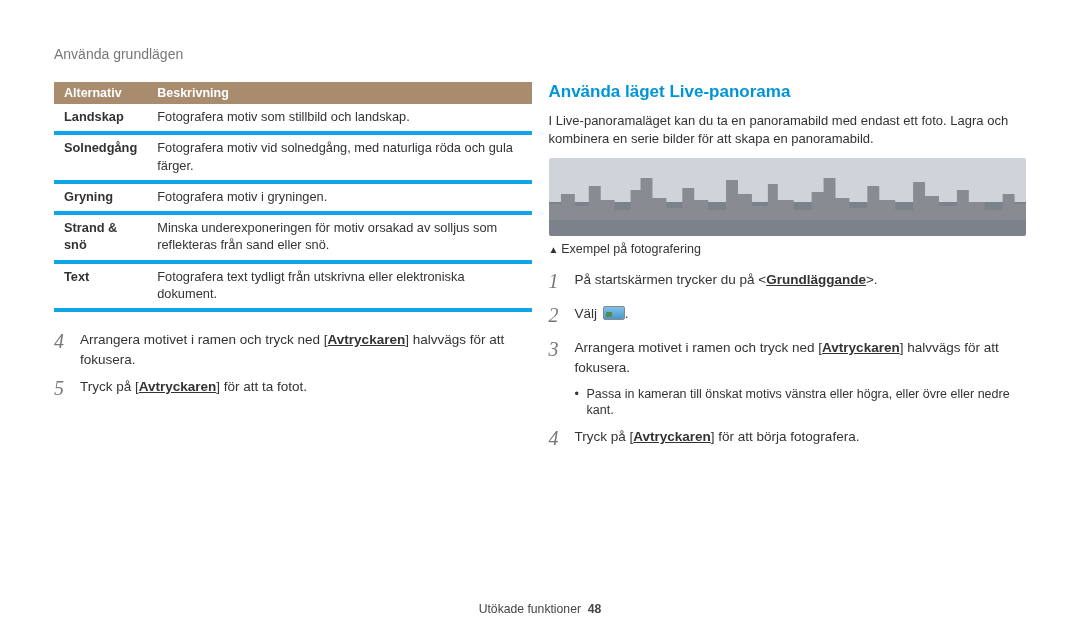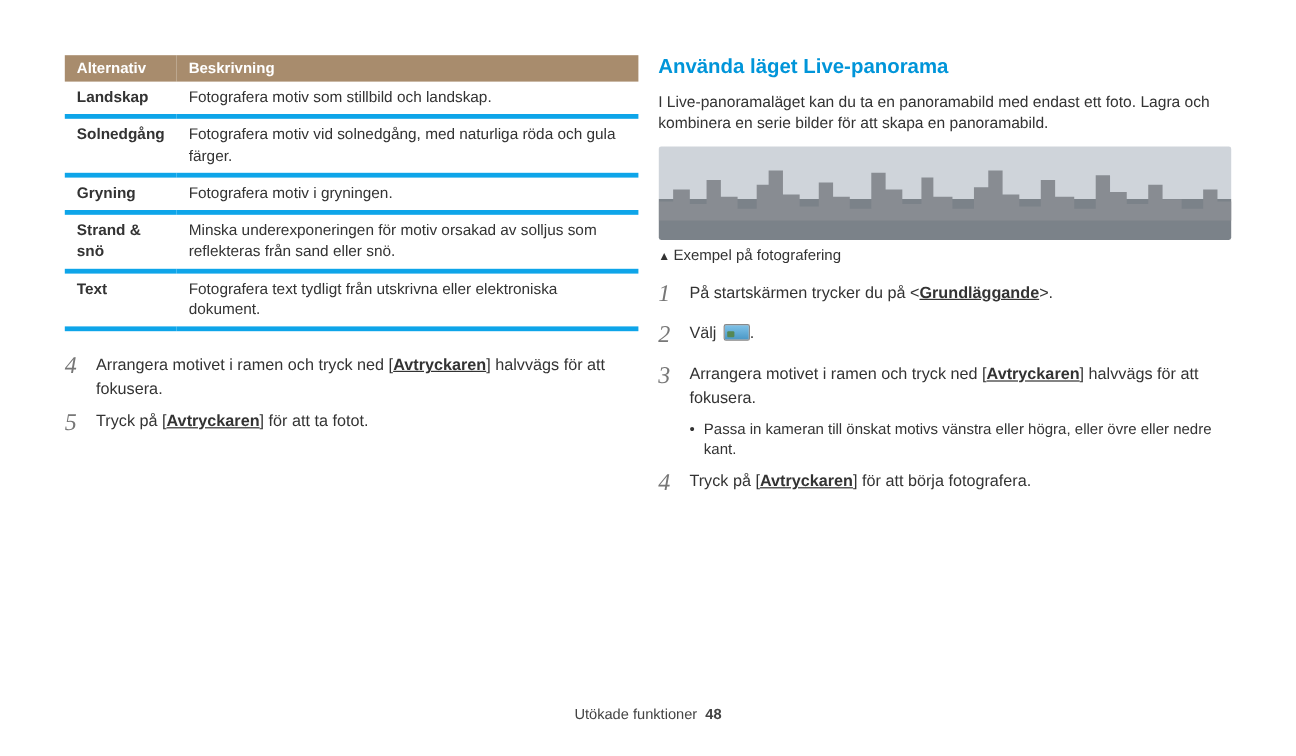--- a/index.html
+++ b/index.html
@@ -72,29 +72,30 @@
     background: linear-gradient(#7fc2e8, #4a98c6);
     border: 1px solid #888; border-radius: 2px;
     vertical-align: -2px; margin-left: 2px; position: relative;
   }
   .mode-icon::after {
     content:""; position:absolute; left:2px; bottom:2px;
     width:6px; height:5px; background:#585; border-radius:1px;
   }
 
   .footer {
-    position: absolute; bottom: 28px; left: 0; right: 0;
+    position: absolute; bottom: 14px; left: 0; right: 0;
     text-align: center; font-size: 12.2px; color: #444;
   }
   .footer b { font-weight: 700; }
 </style>
 </head>
 <body>
 
 <div class="page">
+  <div class="header-title">Använda grundlägen</div>
 
   <div class="columns">
 
     <div class="col">
       <table class="tbl">
         <thead>
           <tr>
             <th>Alternativ</th>
             <th>Beskrivning</th>
           </tr>

